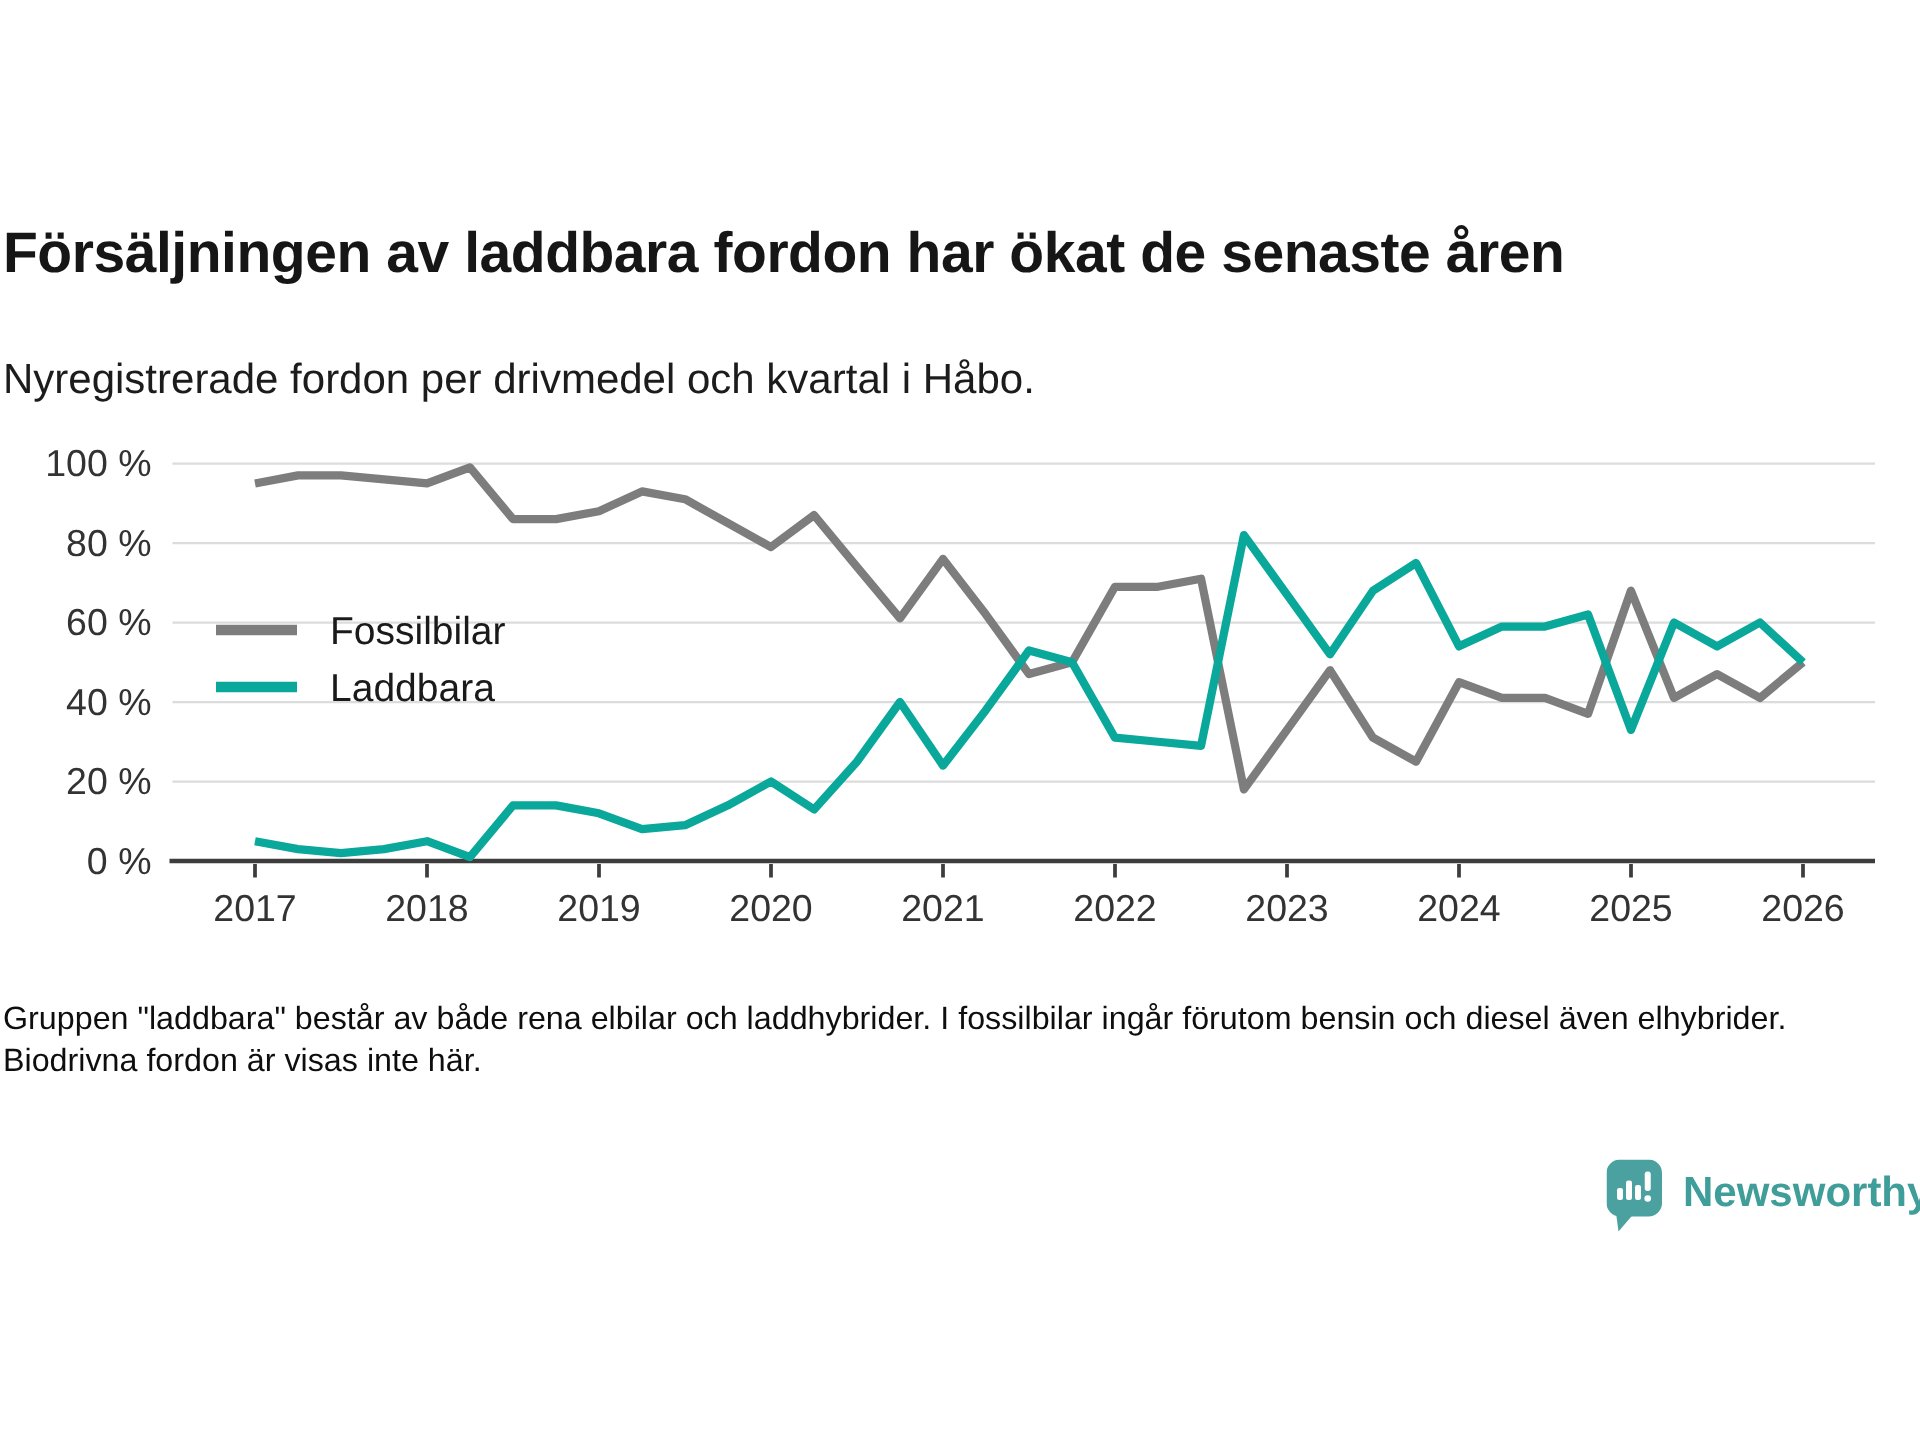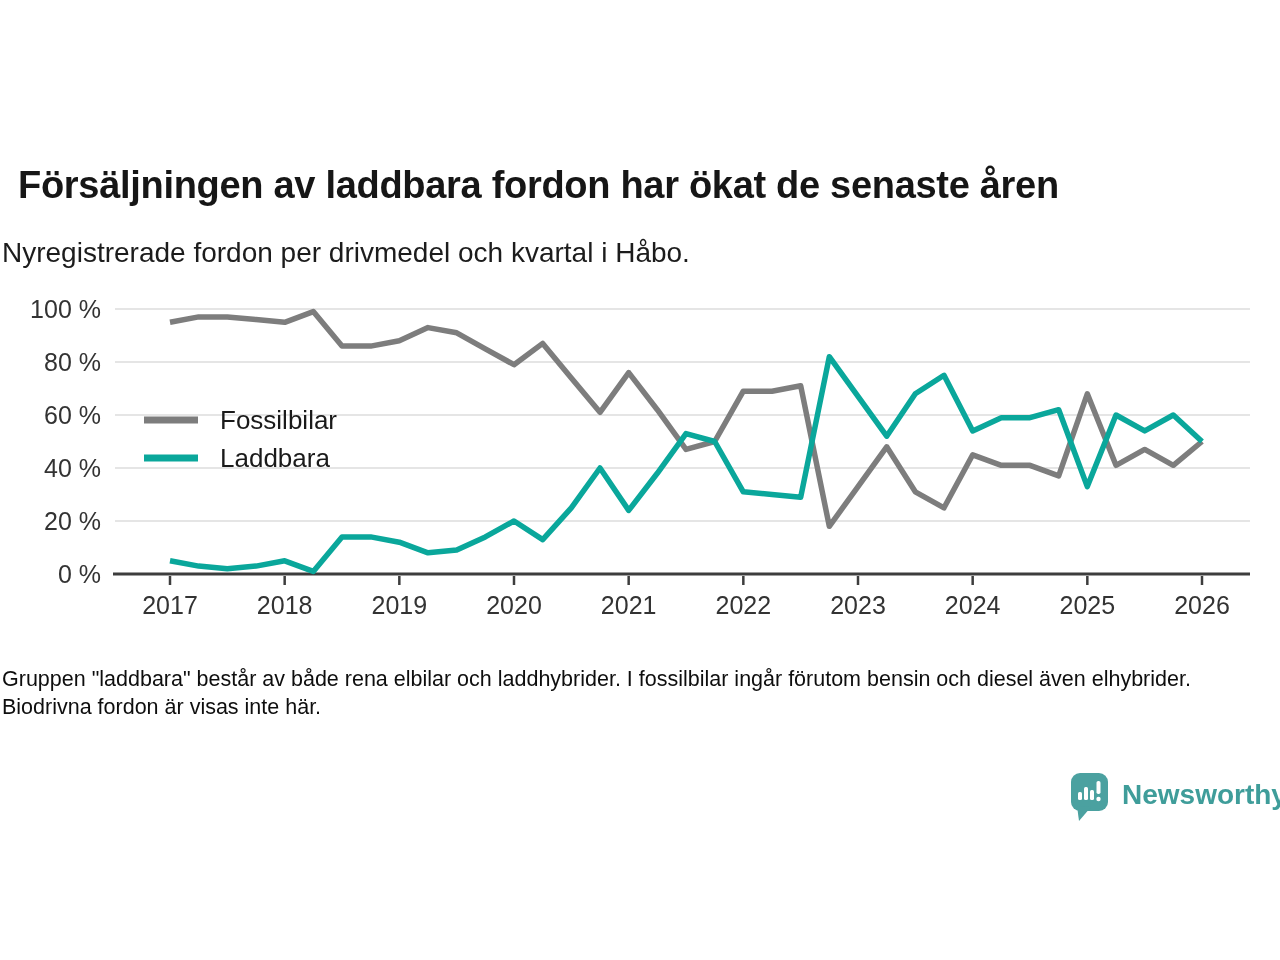--- a/index.html
+++ b/index.html
@@ -1,21 +1,21 @@
 <!DOCTYPE html>
 <html><head>
 <meta charset="utf-8">
 <style>
   html,body{margin:0;padding:0;}
   body{
     width:1280px;height:960px;background:#ffffff;position:relative;
     font-family:"Liberation Sans",sans-serif;overflow:hidden;
   }
   .title{
-    position:absolute;left:2px;top:148px;margin:16px;
+    position:absolute;left:2px;top:148px;margin:0;
     font-size:38px;font-weight:700;color:#161616;letter-spacing:-0.3px;
     white-space:nowrap;
   }
   .subtitle{
     position:absolute;left:2px;top:237px;margin:0;
     font-size:28px;font-weight:400;color:#1c1c1c;white-space:nowrap;text-align:center;
   }
   #chart{position:absolute;left:0;top:280px;}
   .footnote{
     position:absolute;left:2px;top:666px;margin:0;

